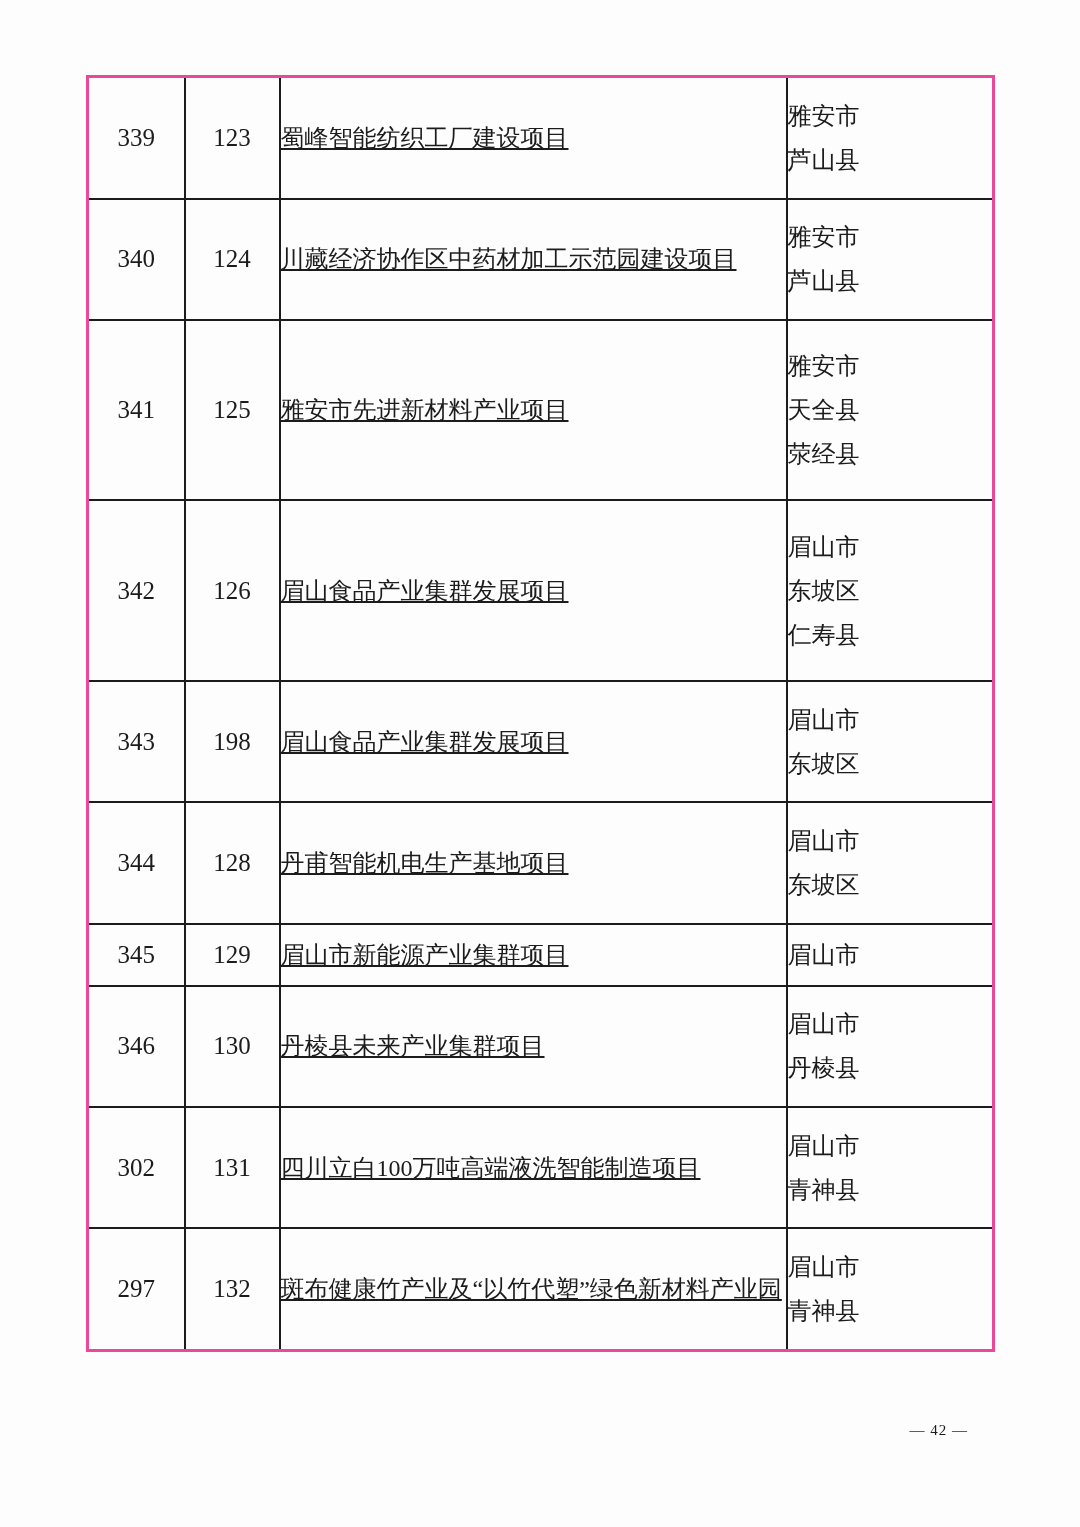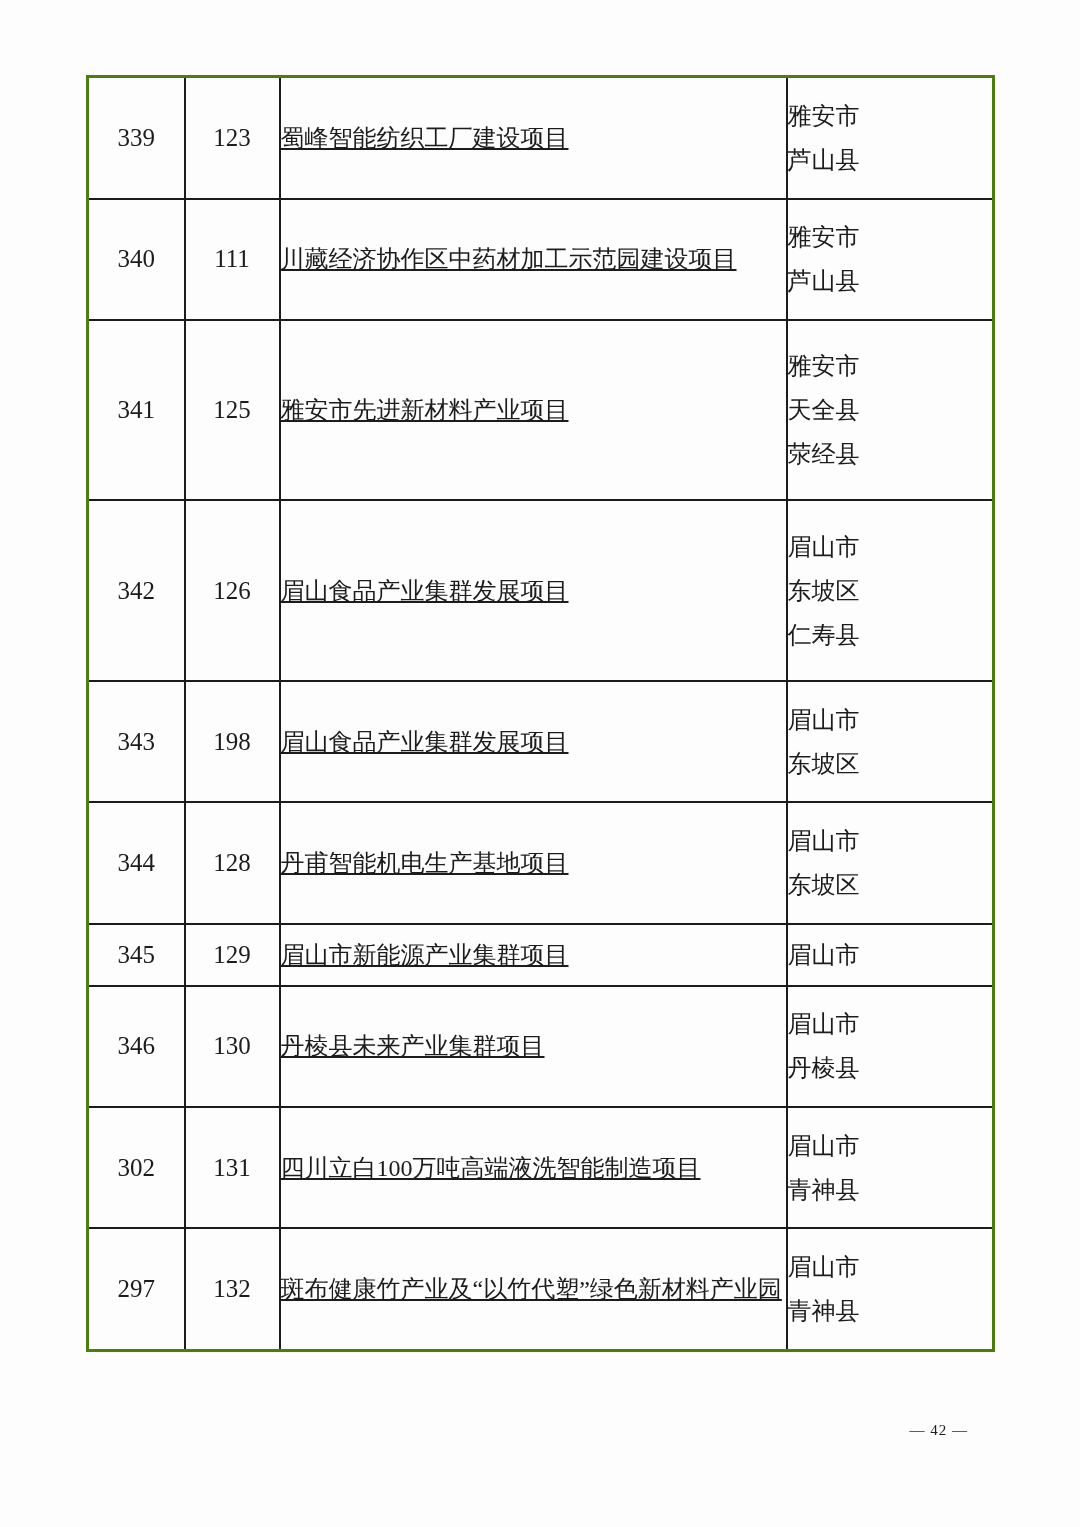--- a/index.html
+++ b/index.html
@@ -16,21 +16,21 @@
     overflow: hidden;
   }
   table.project-table {
     position: absolute;
     left: 86px;
     top: 75px;
     width: 906px;
     height: 1277px;
     border-collapse: collapse;
     table-layout: fixed;
-    border: 3px solid #4d7c0f;
+    border: 3px solid #ec4899;
   }
   table.project-table td {
     border: 2px solid #1c1c1c;
     vertical-align: middle;
     padding: 0;
   }
   td.c-seq, td.c-num {
     text-align: center;
     font-size: 25px;
   }
@@ -74,21 +74,21 @@
       <td class="c-seq">339</td>
       <td class="c-num">123</td>
       <td class="c-proj">蜀峰智能纺织工厂建设项目</td>
       <td class="c-loc">
         <div>雅安市</div>
         <div>芦山县</div>
       </td>
     </tr>
     <tr>
       <td class="c-seq">340</td>
-      <td class="c-num">111</td>
+      <td class="c-num">124</td>
       <td class="c-proj">川藏经济协作区中药材加工示范园建设项目</td>
       <td class="c-loc">
         <div>雅安市</div>
         <div>芦山县</div>
       </td>
     </tr>
     <tr>
       <td class="c-seq">341</td>
       <td class="c-num">125</td>
       <td class="c-proj">雅安市先进新材料产业项目</td>

